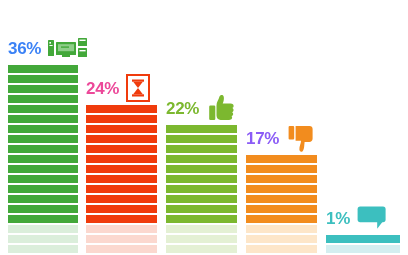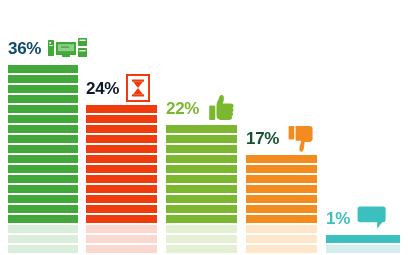--- a/index.html
+++ b/index.html
@@ -66,21 +66,21 @@
       <div class="seg" style="height: 8px; background: rgb(67, 168, 58); margin-bottom: 2px;"></div>
       <div class="seg" style="height: 8px; background: rgb(67, 168, 58); margin-bottom: 2px;"></div>
       <div class="seg" style="height: 8px; background: rgb(67, 168, 58); margin-bottom: 2px;"></div>
       <div class="seg" style="height: 8px; background: rgb(67, 168, 58); margin-bottom: 2px;"></div>
       <div class="seg" style="height: 8px; background: rgb(67, 168, 58); margin-bottom: 2px;"></div>
       <div class="seg" style="height: 8px; background: rgb(219, 238, 219); margin-bottom: 2px;"></div>
       <div class="seg" style="height: 8px; background: rgb(219, 238, 219); margin-bottom: 2px;"></div>
       <div class="seg" style="height: 8px; background: rgb(219, 238, 219);"></div>
     </div>
     <div class="col-head" style="left: 8px; top: 33px;">
-      <span class="pct" style="color: #0c4a6e;">36%</span>
+      <span class="pct" style="color: #3b82f6;">36%</span>
       <span class="icon-wrap">
         <svg width="40" height="22" viewBox="0 0 40 22" fill="#43a83a">
           <rect x="0" y="3" width="6" height="16" rx="0.6"></rect>
           <rect x="1.4" y="5" width="1.6" height="1.6" fill="#fff"></rect>
           <rect x="1.4" y="8" width="3.2" height="1" fill="#fff"></rect>
           <rect x="8" y="5" width="20" height="13" rx="0.6"></rect>
           <rect x="10" y="7.2" width="16" height="7" fill="#8fce8a"></rect>
           <rect x="13" y="9.4" width="8" height="1.4" fill="#43a83a"></rect>
           <rect x="14" y="18" width="8" height="2"></rect>
           <rect x="30" y="1" width="9" height="8" rx="0.6"></rect>
@@ -101,21 +101,21 @@
       <div class="seg" style="height: 8px; background: rgb(240, 59, 12); margin-bottom: 2px;"></div>
       <div class="seg" style="height: 8px; background: rgb(240, 59, 12); margin-bottom: 2px;"></div>
       <div class="seg" style="height: 8px; background: rgb(240, 59, 12); margin-bottom: 2px;"></div>
       <div class="seg" style="height: 8px; background: rgb(240, 59, 12); margin-bottom: 2px;"></div>
       <div class="seg" style="height: 8px; background: rgb(240, 59, 12); margin-bottom: 2px;"></div>
       <div class="seg" style="height: 8px; background: rgb(251, 216, 207); margin-bottom: 2px;"></div>
       <div class="seg" style="height: 8px; background: rgb(251, 216, 207); margin-bottom: 2px;"></div>
       <div class="seg" style="height: 8px; background: rgb(251, 216, 207);"></div>
     </div>
     <div class="col-head" style="left: 86px; top: 73px;">
-      <span class="pct" style="color: #0f172a;">24%</span>
+      <span class="pct" style="color: #ec4899;">24%</span>
       <span class="icon-wrap">
         <svg width="24" height="28" viewBox="0 0 24 28">
           <rect x="1" y="1" width="22" height="26" fill="none" stroke="#f03b0c" stroke-width="2"></rect>
           <rect x="6" y="5.5" width="12" height="2.2" fill="#f03b0c"></rect>
           <rect x="6" y="20.3" width="12" height="2.2" fill="#f03b0c"></rect>
           <path d="M7.2 7.7 L16.8 7.7 L12 14 Z" fill="#f03b0c"></path>
           <path d="M12 14 L16.8 20.3 L7.2 20.3 Z" fill="#f03b0c"></path>
         </svg>
       </span>
     </div>
@@ -149,21 +149,21 @@
       <div class="seg" style="height: 8px; background: rgb(242, 140, 30); margin-bottom: 2px;"></div>
       <div class="seg" style="height: 8px; background: rgb(242, 140, 30); margin-bottom: 2px;"></div>
       <div class="seg" style="height: 8px; background: rgb(242, 140, 30); margin-bottom: 2px;"></div>
       <div class="seg" style="height: 8px; background: rgb(242, 140, 30); margin-bottom: 2px;"></div>
       <div class="seg" style="height: 8px; background: rgb(242, 140, 30); margin-bottom: 2px;"></div>
       <div class="seg" style="height: 8px; background: rgb(253, 230, 201); margin-bottom: 2px;"></div>
       <div class="seg" style="height: 8px; background: rgb(253, 230, 201); margin-bottom: 2px;"></div>
       <div class="seg" style="height: 8px; background: rgb(253, 230, 201);"></div>
     </div>
     <div class="col-head" style="left: 246px; top: 123px;">
-      <span class="pct" style="color: #14532d; text-align: center;">17%</span>
+      <span class="pct" style="color: #8b5cf6; text-align: center;">17%</span>
       <span class="icon-wrap">
         <svg width="30" height="30" viewBox="0 0 30 30" fill="#f28c1e">
           <path d="M9.6 3 L23.5 3 C25.5 3 26.6 4 26.6 6 L26.6 15.6 C26.6 17.8 25.3 19.1 23.2 19.1 L18.6 19.1 C18.6 19.1 18.4 21.4 18.2 23.3 C18 25.4 17.6 27.2 16.6 28.2 C15.6 29.2 13.6 28.8 13.4 26.8 C13.1 23.4 15 20.8 15 17.8 L9.6 17.8 Z"></path>
           <rect x="2.6" y="3" width="5.6" height="13.6" rx="1.1"></rect>
         </svg>
       </span>
     </div>
     <div class="column" style="left: 326px; width: 74px; height: 18px; bottom: 2px;">
       <div class="seg" style="height: 8px; background: rgb(60, 191, 191); margin-bottom: 2px;"></div>
       <div class="seg" style="height: 8px; background: rgb(212, 238, 240);"></div>

